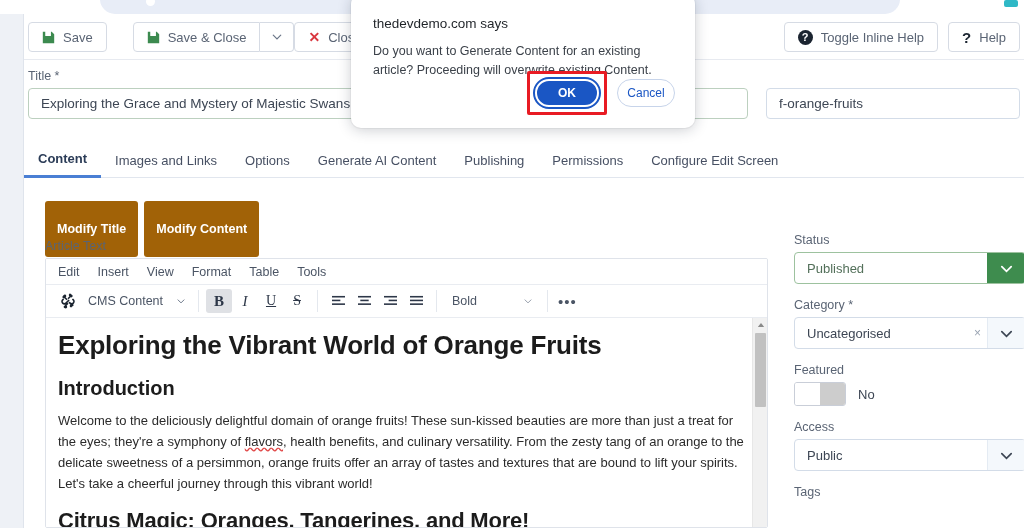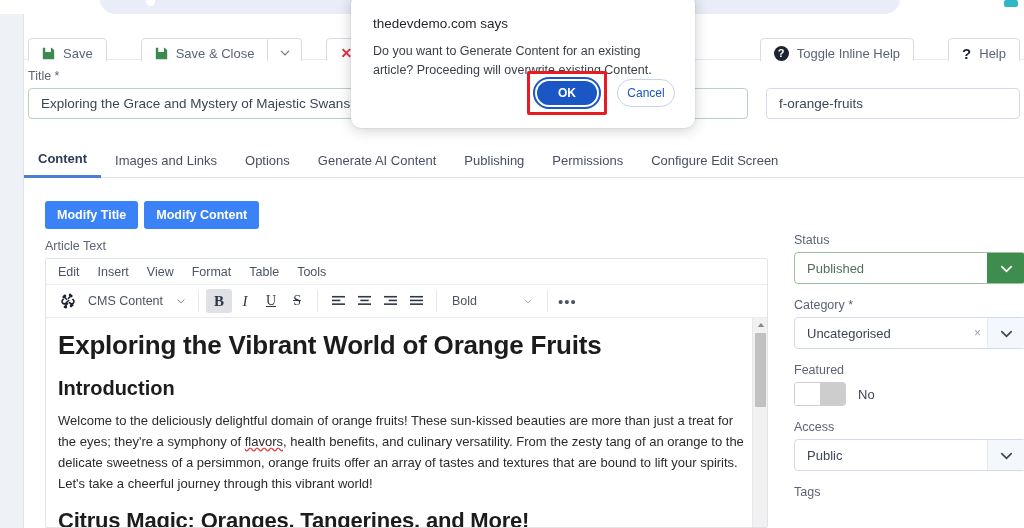--- a/index.html
+++ b/index.html
@@ -48,36 +48,36 @@
     position: absolute; left: 23px; top: 14px; width: 1px; height: 514px;
     background: #dfe4ec;
   }
 
   
   .toolbar {
     position: absolute; left: 24px; top: 14px; width: 1000px; height: 46px;
     background: #ffffff;
     border-bottom: 1px solid #e7eaf0;
   }
-  .tb-group { position: absolute; top: 24px; display: flex; gap: 24px; }
+  .tb-group { position: absolute; top: 8px; display: flex; }
   .tb-btn {
     height: 30px;
     border: 1px solid #d6dbe4;
     background: #ffffff;
     border-radius: 4px;
     display: flex; align-items: center; gap: 8px;
     padding: 0 13px;
     font-size: 13px;
     color: #5a6474;
     white-space: nowrap;
     cursor: pointer;
   }
   .tb-btn + .tb-btn { margin-left: 10px; }
   .tb-split { display: flex; margin-left: 10px; }
-  .tb-split .tb-btn { margin-left: 0; border-radius: 4px 0 0 4px; }
+  .tb-split .tb-btn { margin-left: 16px; border-radius: 4px 0 0 4px; }
   .tb-split .tb-caret {
     width: 34px; height: 30px;
     border: 1px solid #d6dbe4; border-left: none;
     border-radius: 0 4px 4px 0;
     background: #ffffff;
     display: flex; align-items: center; justify-content: center;
     cursor: pointer;
   }
   .ico-save { width: 13px; height: 13px; display:block; }
   .ico-x { color: #d9363e; font-size: 14px; font-weight: bold; line-height: 1; }
@@ -127,26 +127,26 @@
     font-weight: bold;
     border-bottom: 3px solid #4a7fd4;
     margin-bottom: -1px;
   }
 
   
   .body-wrap { position: absolute; left: 24px; top: 178px; width: 1000px; height: 350px; background: #fff; }
 
   .modify-btns { position: absolute; left: 21px; top: 23px; display: flex; gap: 6px; }
   .btn-primary {
-    background: #3b82f6;
+    background: #a16207;
     color: #ffffff;
     font-size: 12.5px;
     font-weight: bold;
     border: none; border-radius: 3px;
-    padding: 7px 12px;
+    padding: 21px 12px;
     cursor: pointer;
     white-space: nowrap;
   }
 
   .article-label {
     position: absolute; left: 21px; top: 61px;
     font-size: 12.5px; color: #5a6474;
   }
 
   

